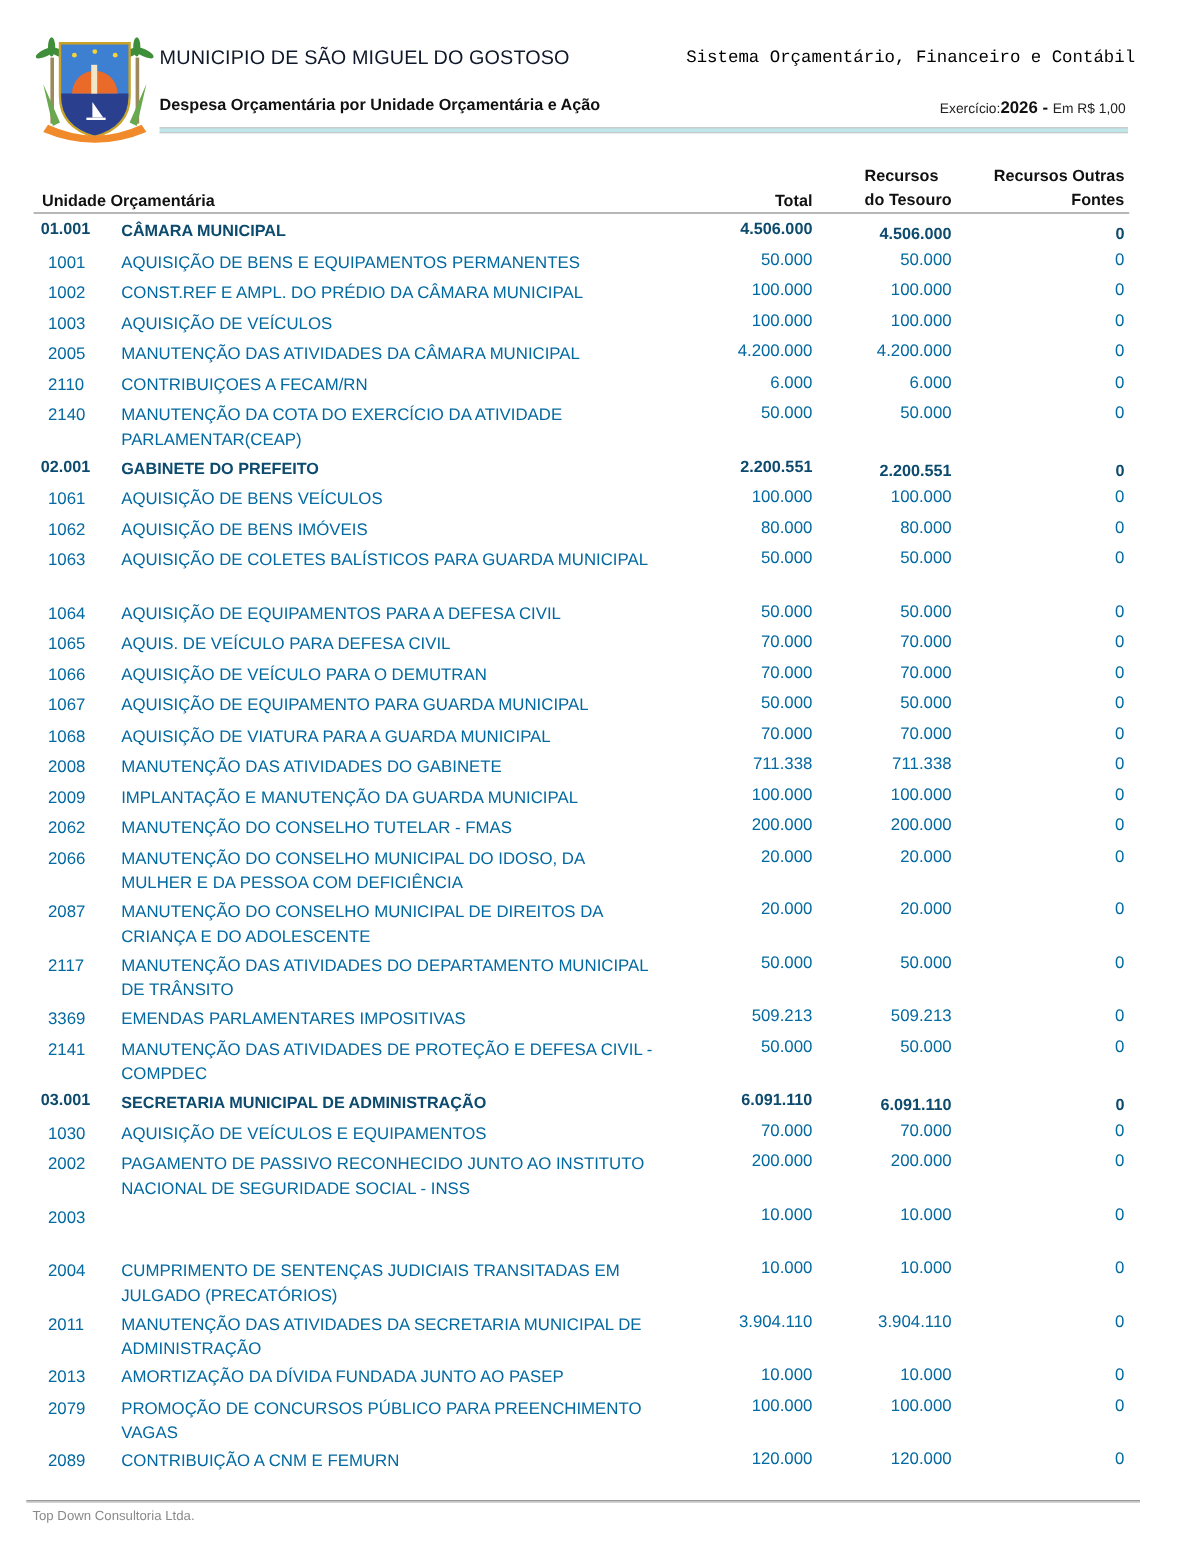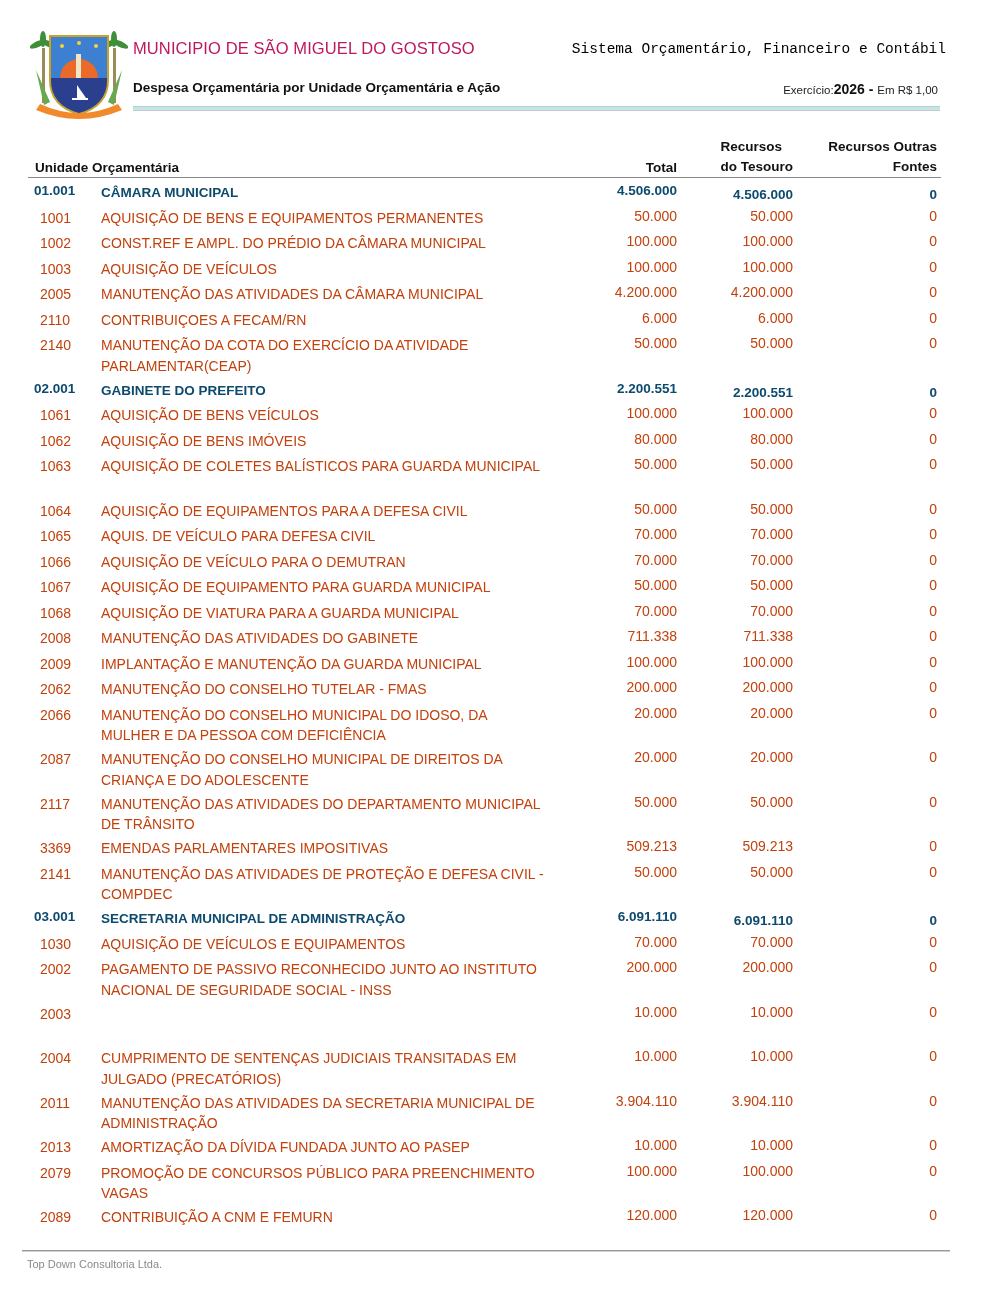--- a/index.html
+++ b/index.html
@@ -1,34 +1,34 @@
 <!DOCTYPE html>
 <html><head>
 <meta charset="utf-8">
 <style>
   html, body { margin: 0; padding: 0; background: #ffffff; }
   body { width: 1000px; height: 1294px; position: relative; font-family: "Liberation Sans", sans-serif; color: #111; overflow: hidden; }
   .logo { position: absolute; left: 30px; top: 30px; width: 98px; height: 90px; }
-  .muni-title { position: absolute; left: 133px; top: 39px; font-size: 16.5px; color: #be185d; letter-spacing: 0.1px; }
+  .muni-title { position: absolute; left: 133px; top: 39px; font-size: 16.5px; color: #0f172a; letter-spacing: 0.1px; }
   .system-title { position: absolute; right: 54px; top: 41px; font-size: 14.5px; color: #000000; font-family: Liberation Mono, monospace; }
   .report-title { position: absolute; left: 133px; top: 80px; font-size: 13.5px; font-weight: bold; color: #111; }
   .exercicio { position: absolute; right: 62px; top: 81px; font-size: 11.5px; color: #222; }
   .exercicio .year { font-weight: bold; font-size: 14px; color: #111; }
   .exercicio .dash { font-weight: bold; font-size: 14px; color: #111; }
   .header-rule { position: absolute; left: 133px; width: 807px; top: 106px; height: 3px; background: #bfe6ea; border-top: 1px solid #c8c8c8; border-bottom: 1px solid #c8c8c8; }
 
   .table { position: absolute; left: 28px; top: 135px; width: 913px; }
   .thead { position: relative; height: 42px; border-bottom: 1.5px solid #888; font-weight: bold; font-size: 13.5px; }
   .th { position: absolute; line-height: 20px; }
   .th-unit { left: 7px; top: 23px; }
   .th-total { right: 264px; top: 23px; text-align: right; }
   .th-tes { right: 148px; top: 2px; }
   .th-out { right: 4px; top: 2px; text-align: right; }
 
-  .row { position: relative; font-size: 14px; color: #c2410c; }
+  .row { position: relative; font-size: 14px; color: #0369a1; }
   .row .code { position: absolute; left: 12px; top: 6px; }
   .row .desc { position: absolute; left: 73px; top: 4px; width: 445px; line-height: 20.5px; }
   .row .total { position: absolute; right: 264px; top: 4px; text-align: right; }
   .row .tes { position: absolute; right: 148px; top: 4px; text-align: right; }
   .row .out { position: absolute; right: 4px; top: 4px; text-align: right; }
   .row.unit { font-weight: bold; color: #0c4a6e; font-size: 13.5px; }
   .row.unit .code { left: 6px; top: 5px; }
   .row.unit .desc { top: 5px; }
   .row.unit .total { top: 5px; }
   .row.unit .tes { top: 9px; }

